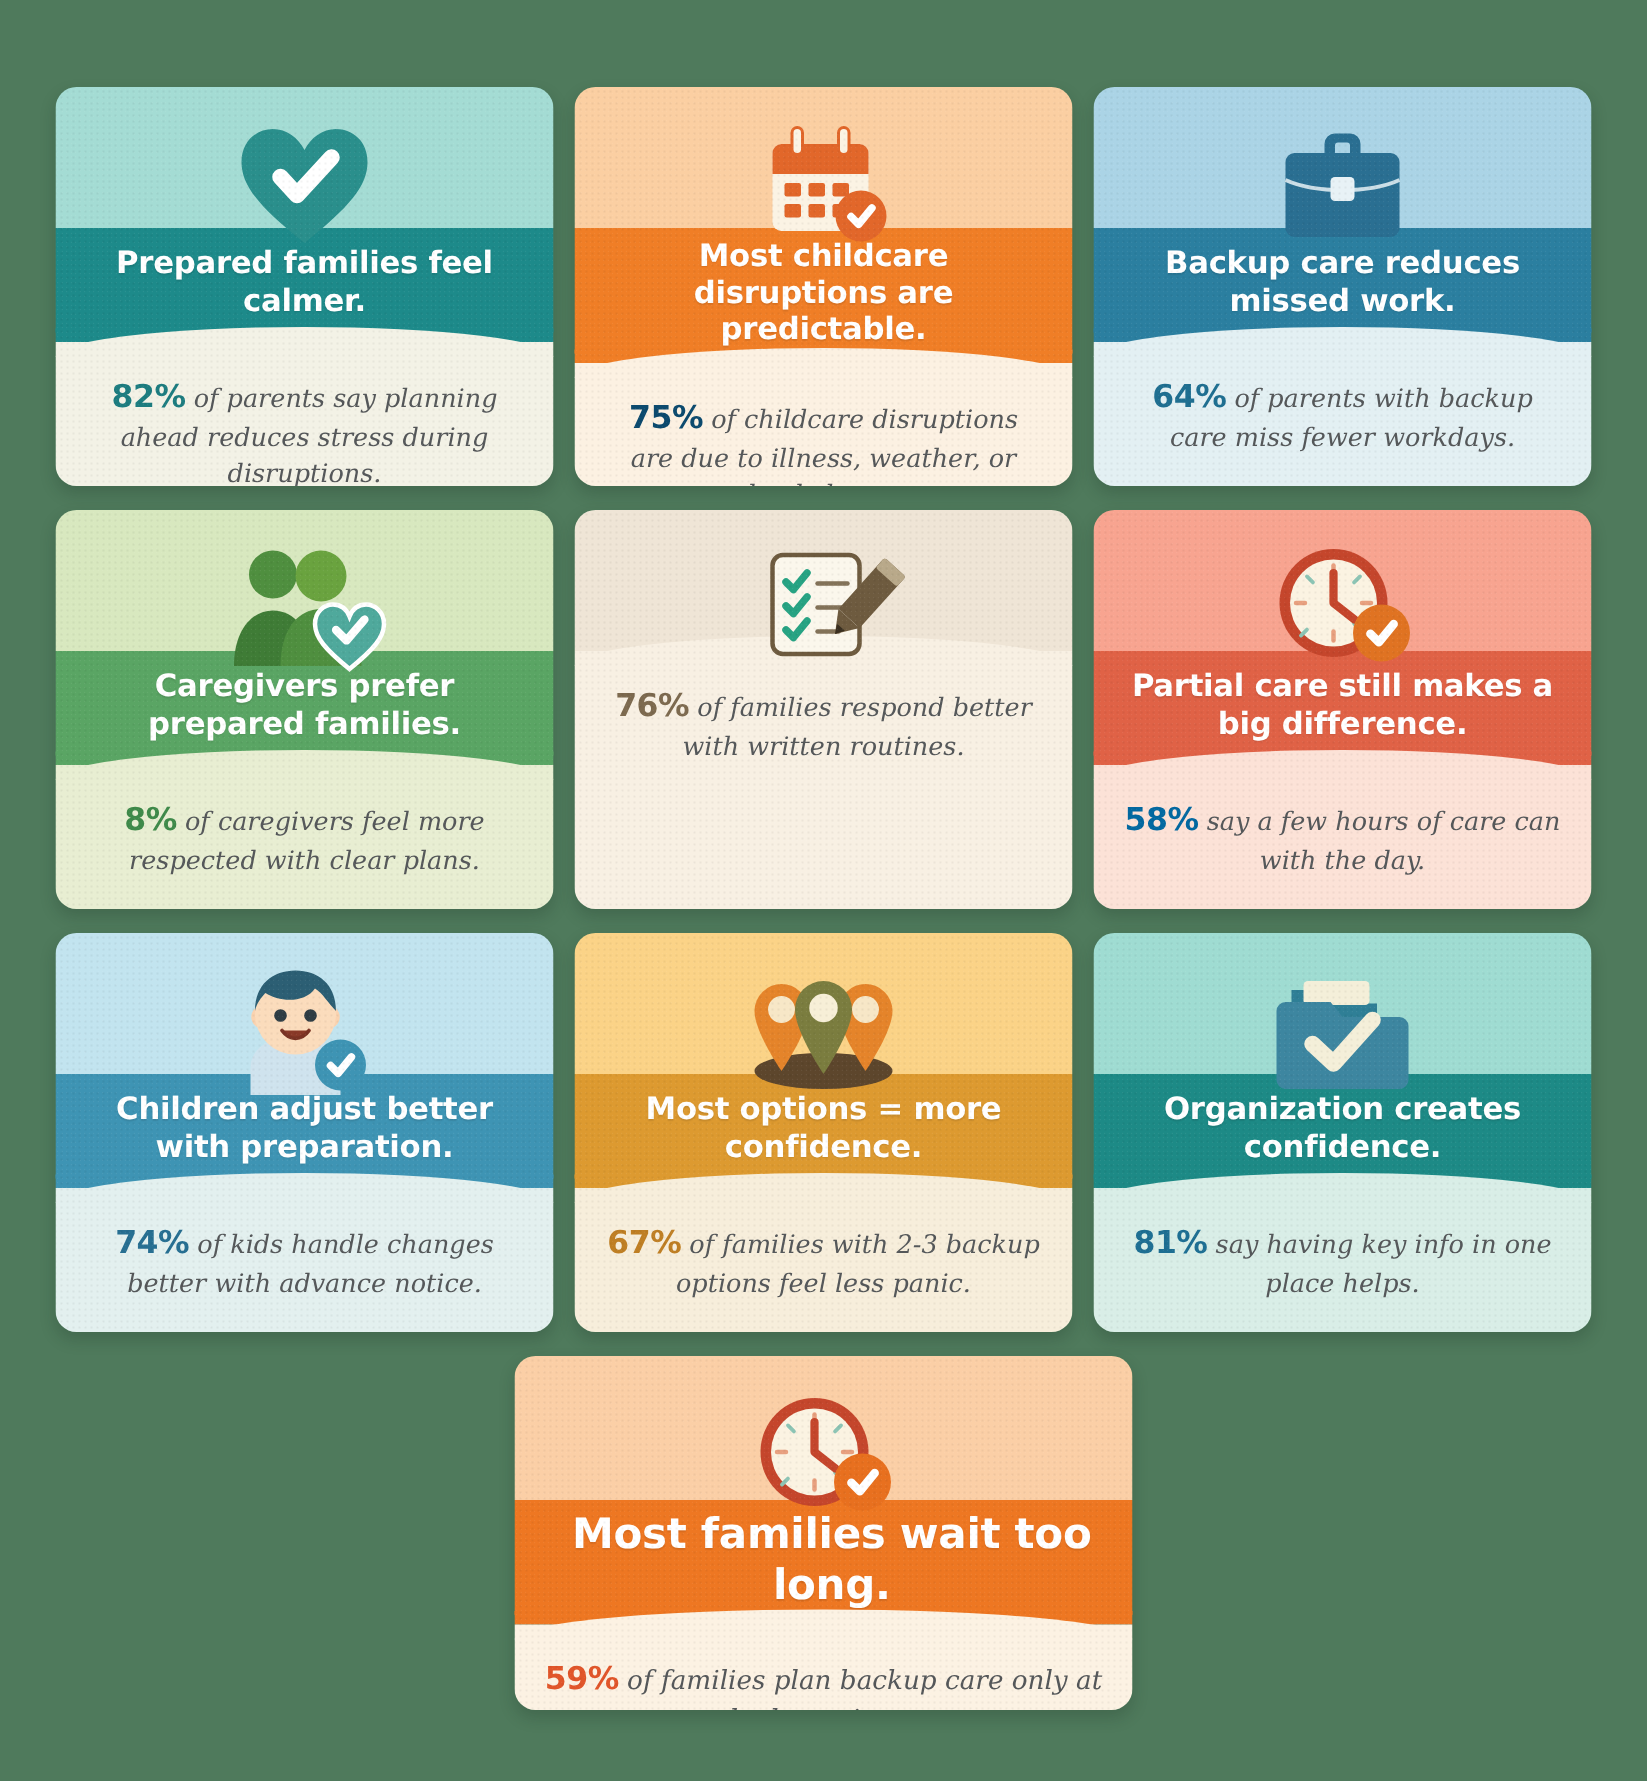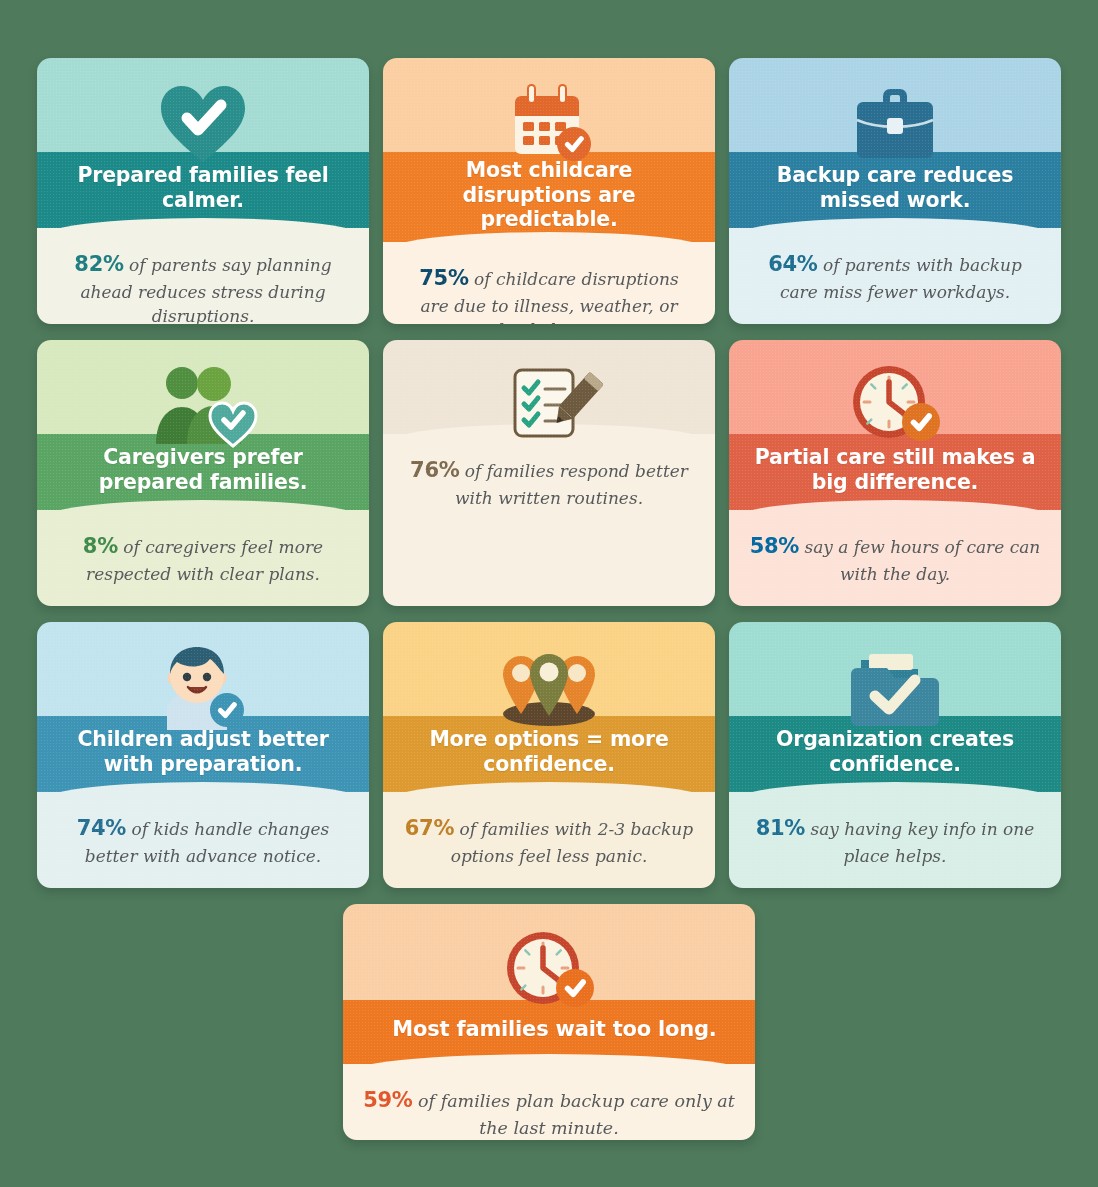--- a/index.html
+++ b/index.html
@@ -87,21 +87,21 @@
   .band-title {
     font-family: "DejaVu Sans", sans-serif;
     font-weight: bold;
     font-size: 20.5px;
     line-height: 1.20;
     letter-spacing: -0.2px;
     color: #ffffff;
     text-align: center;
     text-shadow: 0 1px 1px rgba(0,0,0,0.10);
   }
-  .card.wide .band-title { font-size: 21px; margin-left: 11px; }
+  .card.wide .band-title { font-size: 28px; margin-left: 11px; }
 
   
   .band::after {
     content: "";
     position: absolute;
     left: -2px; right: -2px; bottom: -9px;
     height: 18px;
     background: inherit;
     border-radius: 0 0 50% 50% / 0 0 100% 100%;
     z-index: -1;
@@ -364,21 +364,21 @@
         <circle cx="82" cy="29" r="9" fill="#f7e7c7"></circle>
       </g>
       <g>
         <path d="M54 72 C54 72 35 44 35 29 A19 19 0 0 1 73 29 C73 44 54 72 54 72 Z" fill="#7b7d3f"></path>
         <circle cx="54" cy="28" r="9.5" fill="#f7efd7"></circle>
       </g>
     </svg>
       </div>
     </div>
     <div class="band" style="background:#dd9a30">
-      <div class="band-title">More options = more confidence.</div>
+      <div class="band-title">Most options = more confidence.</div>
     </div>
     <div class="body" style="background:#f7eedb">
       <p class="stat-line"><span class="pct" style="color:#bf7f24">67%</span><span> of families with 2-3 backup options feel less panic.</span></p>
     </div>
       </div>
       <div class="card">
     <div class="icon-zone" style="background:#9fdcd2">
       <div class="icon-wrap">
 
     <svg width="96" height="86" viewBox="0 0 96 86">

